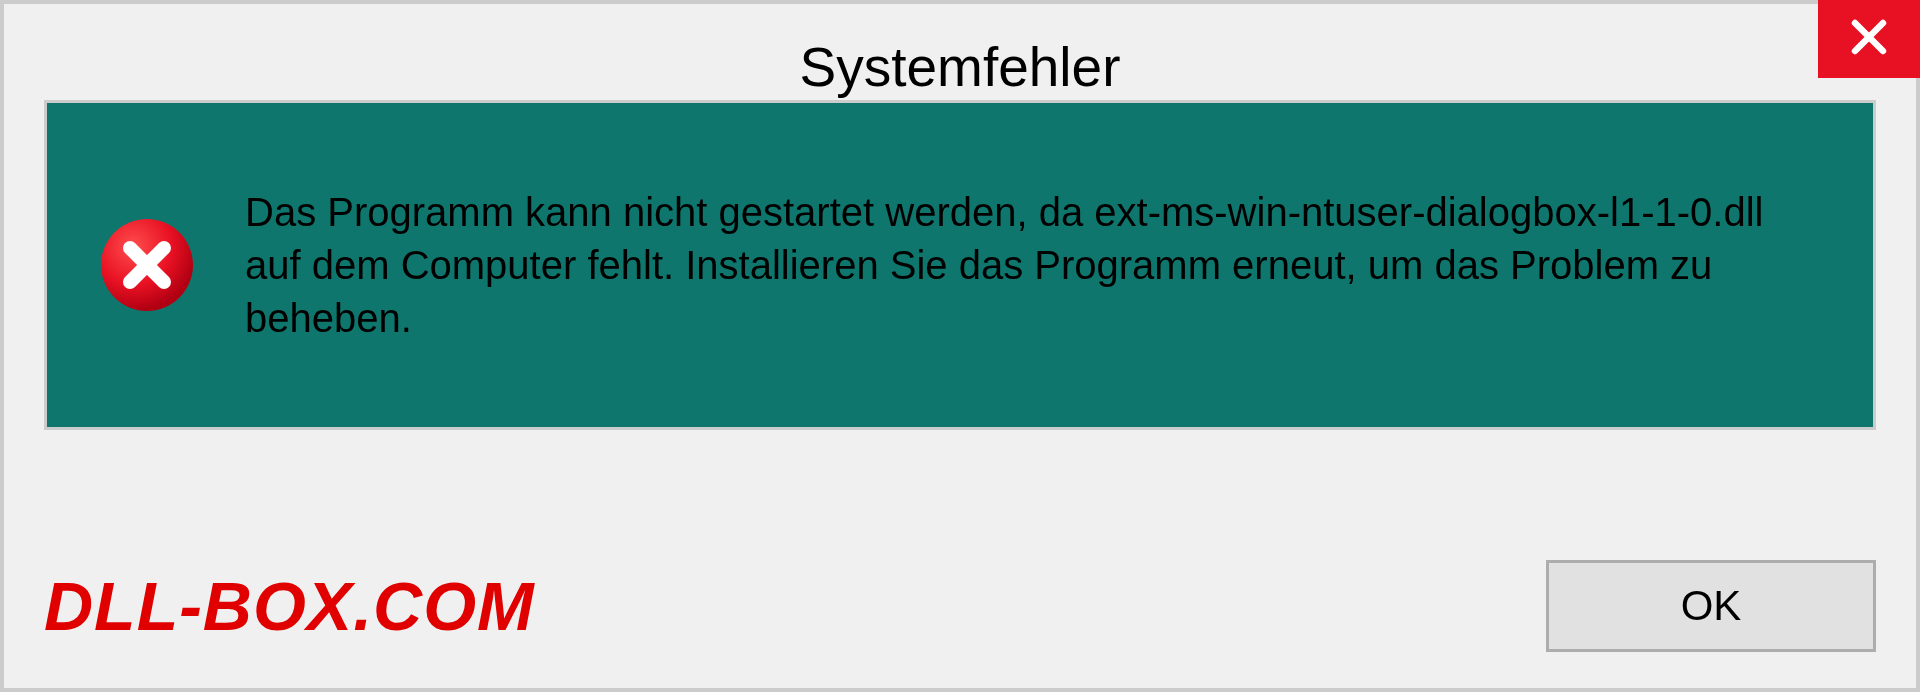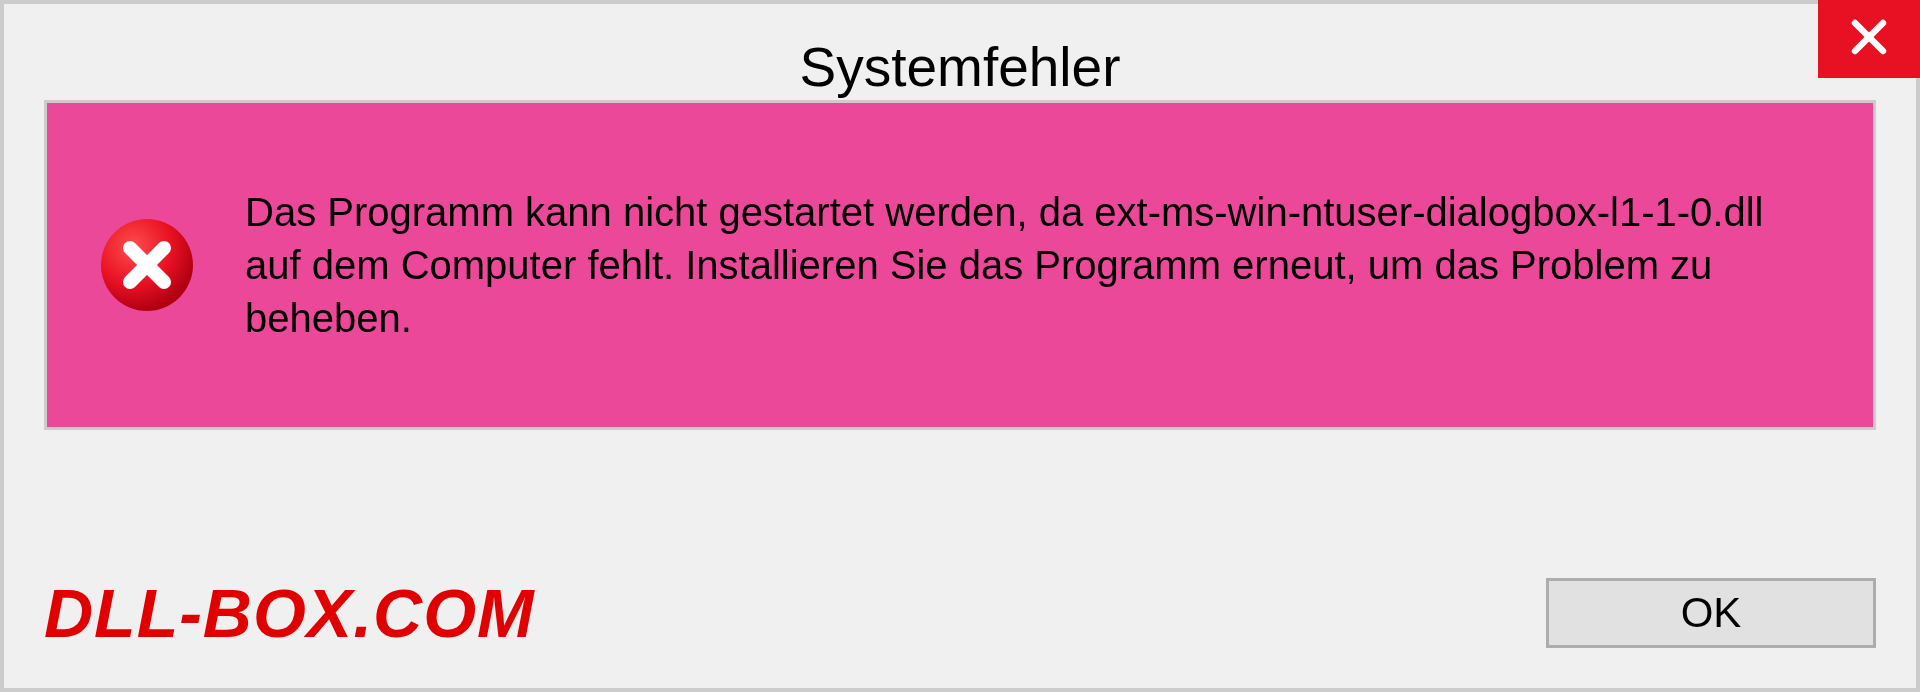--- a/index.html
+++ b/index.html
@@ -46,21 +46,21 @@
       align-items: center;
       justify-content: center;
       cursor: pointer;
     }
     .close-btn svg {
       width: 48px;
       height: 48px;
     }
     .content-panel {
       margin: 0 40px;
-      background: #ec4899;
+      background: #0f766e;
       border: 3px solid #cccccc;
       padding: 83px 50px;
       display: flex;
       align-items: center;
       gap: 48px;
       min-height: 330px;
     }
     .error-icon-wrap {
       flex: 0 0 auto;
     }
@@ -89,21 +89,21 @@
       font-size: 68px;
       font-weight: 800;
       font-style: italic;
       color: #e00000;
       letter-spacing: 1px;
       font-family: Arial, sans-serif;
       text-align: right;
     }
     .ok-btn {
       width: 330px;
-      height: 70px;
+      height: 92px;
       background: #e1e1e1;
       border: 3px solid #adadad;
       font-size: 42px;
       color: #000;
       display: flex;
       align-items: center;
       justify-content: center;
       cursor: pointer;
       font-family: inherit;
     }

